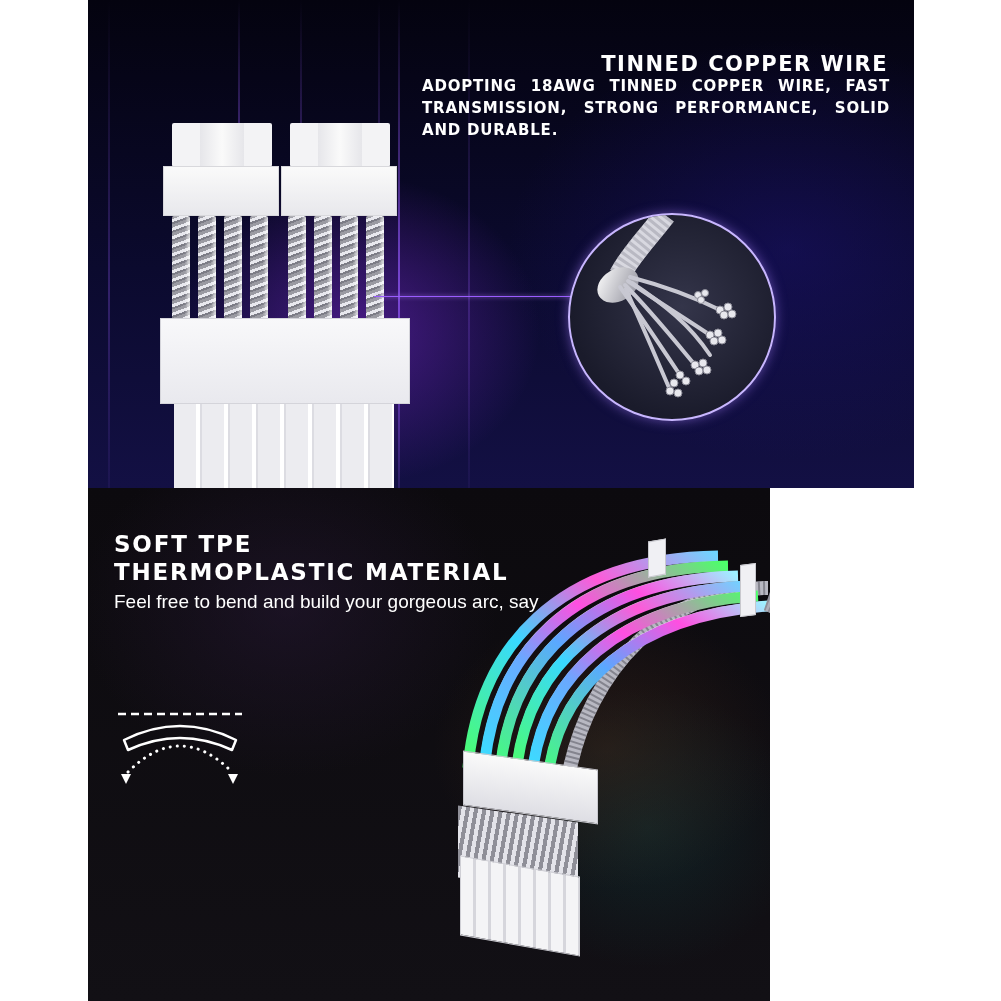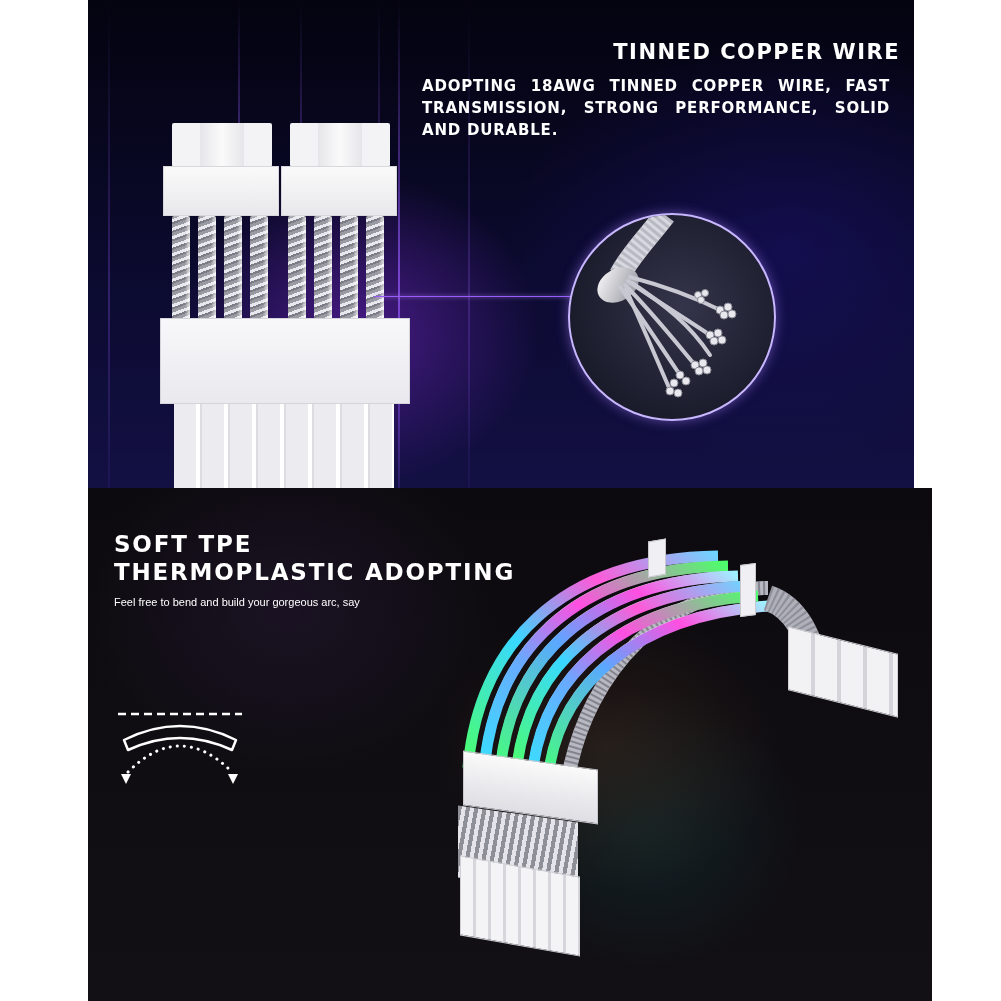--- a/index.html
+++ b/index.html
@@ -37,32 +37,32 @@
     .pointer-line { position:absolute; left:286px; top:296px; width:250px; height:1px; background:#9a5cff; box-shadow:0 0 4px #b98bff; }
     .zoom-circle {
       position:absolute; left:480px; top:213px; width:208px; height:208px; border-radius:50%;
       border:2px solid #c8b6ff; box-sizing:border-box; overflow:hidden;
       background: radial-gradient(circle at 55% 45%, #34354a, #1a1b2b 70%);
       box-shadow: 0 0 12px rgba(170,130,255,0.5);
     }
 
     
     .panel-bottom {
-      position:absolute; left:88px; top:488px; width:844px; height:513px; overflow:hidden;
+      position:absolute; left:88px; top:488px; width:682px; height:513px; overflow:hidden;
       background:
         radial-gradient(ellipse 250px 200px at 520px 260px, rgba(80,50,30,0.35), rgba(0,0,0,0) 70%),
         radial-gradient(ellipse 220px 200px at 560px 340px, rgba(20,70,70,0.35), rgba(0,0,0,0) 70%),
         radial-gradient(ellipse 300px 240px at 200px 120px, rgba(40,25,55,0.5), rgba(0,0,0,0) 70%),
         linear-gradient(180deg, #0c0a0e 0%, #121015 100%);
     }
     .panel-bottom .heading {
       position:absolute; left:26px; top:42px; color:#ffffff; font-weight:bold; font-size:23px; line-height:28px; letter-spacing:1.8px;
     }
     .panel-bottom .body {
-      position:absolute; left:26px; top:101px; color:#ffffff; font-size:11px; line-height:26px;
+      position:absolute; left:26px; top:101px; color:#ffffff; font-size:19px; line-height:26px;
       font-family:"Liberation Sans", sans-serif;
     }
     .bend-icon { position:absolute; left:28px; top:222px; width:128px; height:80px; }
 
     
     .arc-cable { position:absolute; left:350px; top:40px; width:460px; height:460px; }
     .arc-connector-bottom { position:absolute; left:375px; top:272px; width:135px; height:55px; background:linear-gradient(180deg,#fafafa,#dedee4); border:1px solid #c8c8ce; box-sizing:border-box; transform:skewY(8deg); }
     .arc-pins { position:absolute; left:370px; top:326px; width:120px; height:72px; background:repeating-linear-gradient(100deg,#8f8f98 0 4px,#e4e4ea 4px 8px); transform:skewY(8deg); }
     .arc-plug { position:absolute; left:372px; top:378px; width:120px; height:80px; background:repeating-linear-gradient(90deg,#f4f4f6 0 12px,#d6d6dc 12px 15px); border:1px solid #cfcfd5; box-sizing:border-box; transform:skewY(10deg); }
     .arc-plug-right { position:absolute; left:700px; top:152px; width:110px; height:64px; background:repeating-linear-gradient(90deg,#f2f2f4 0 22px,#d4d4da 22px 26px); border:1px solid #cfcfd5; box-sizing:border-box; transform:skewY(14deg); }
@@ -72,21 +72,21 @@
 <body>
 
 <section class="panel-top">
   <div class="streak" style="left:150px"></div>
   <div class="streak" style="left:212px;opacity:.7"></div>
   <div class="streak" style="left:290px;opacity:.6"></div>
   <div class="streak" style="left:310px;opacity:.9"></div>
   <div class="streak" style="left:20px;opacity:.35"></div>
   <div class="streak" style="left:380px;opacity:.3"></div>
 
-  <h2 class="title" style="margin:0">TINNED COPPER WIRE</h2>
+  <h2 class="title" style="margin:12px">TINNED COPPER WIRE</h2>
   <p class="desc" style="margin:0">ADOPTING 18AWG TINNED COPPER WIRE, FAST TRANSMISSION, STRONG PERFORMANCE, SOLID AND DURABLE.</p>
 
   <div>
     <div class="conn-top" style="left:84px"></div>
     <div class="conn-top" style="left:202px"></div>
     <div class="conn-mid" style="left:75px"></div>
     <div class="conn-mid" style="left:193px"></div>
     <div class="wire" style="left:84px"></div>
     <div class="wire" style="left:110px"></div>
     <div class="wire" style="left:136px"></div>
@@ -141,21 +141,21 @@
           <circle cx="135" cy="78" r="3.5"></circle>
           <circle cx="131" cy="85" r="3.5"></circle>
       </g>
     </svg>
   </div>
 </section>
 
 <section class="panel-bottom">
   <div class="heading">
     <div>SOFT TPE</div>
-    <div>THERMOPLASTIC ADOPTING</div>
+    <div>THERMOPLASTIC MATERIAL</div>
   </div>
   <div class="body">
     <div>Feel free to bend and build your gorgeous arc, say</div>
   </div>
 
   <svg class="bend-icon" viewBox="0 0 128 80">
     <line x1="2" y1="4" x2="126" y2="4" stroke="#ffffff" stroke-width="2.5" stroke-dasharray="8 5"></line>
     <path d="M8 30 Q 64 2 120 30 L 116 40 Q 64 16 12 40 Z" fill="none" stroke="#ffffff" stroke-width="2.5" stroke-linejoin="round"></path>
     <path d="M12 62 Q 64 10 116 62" fill="none" stroke="#ffffff" stroke-width="3" stroke-dasharray="0.1 7" stroke-linecap="round"></path>
     <polygon points="5,64 15,64 10,74" fill="#ffffff"></polygon>

